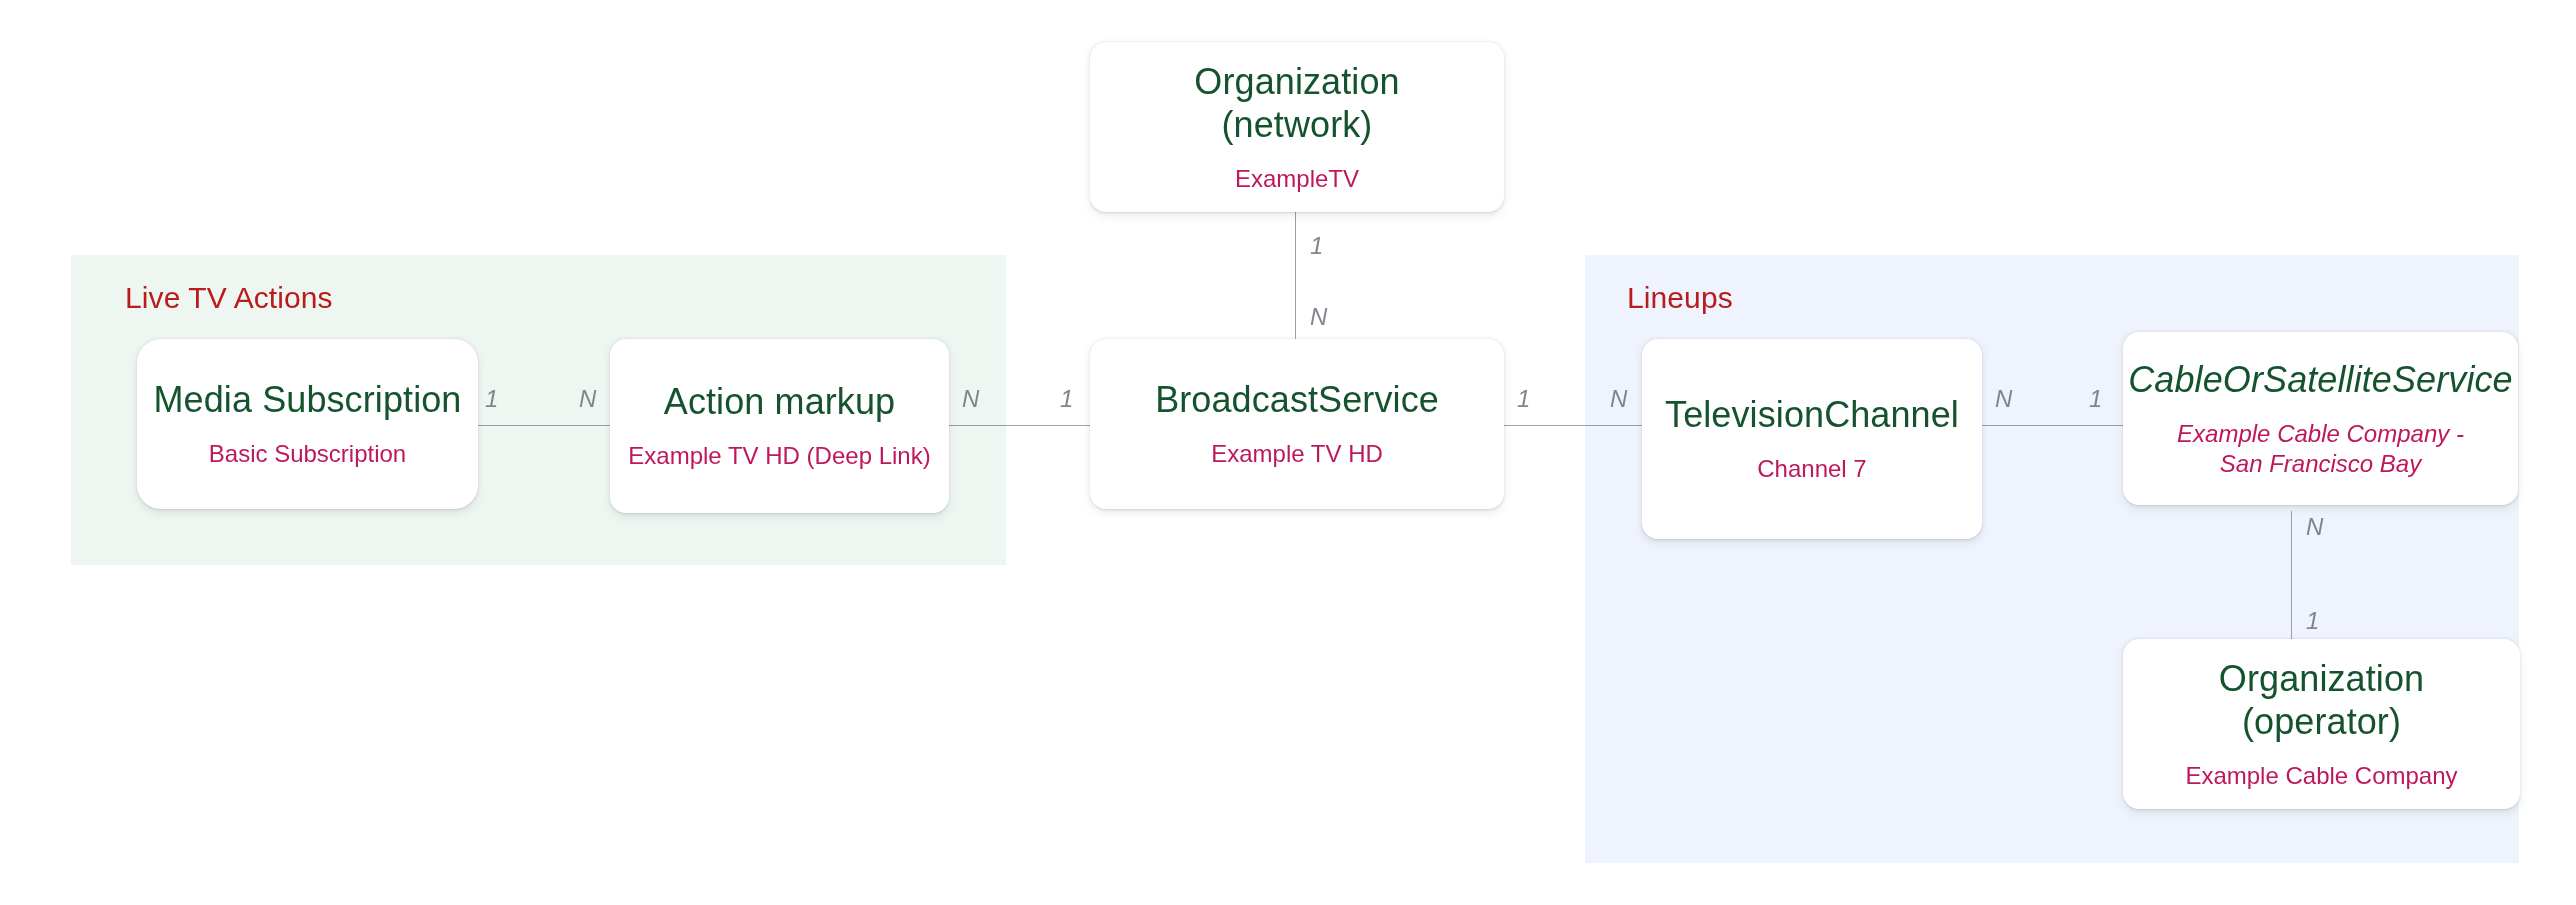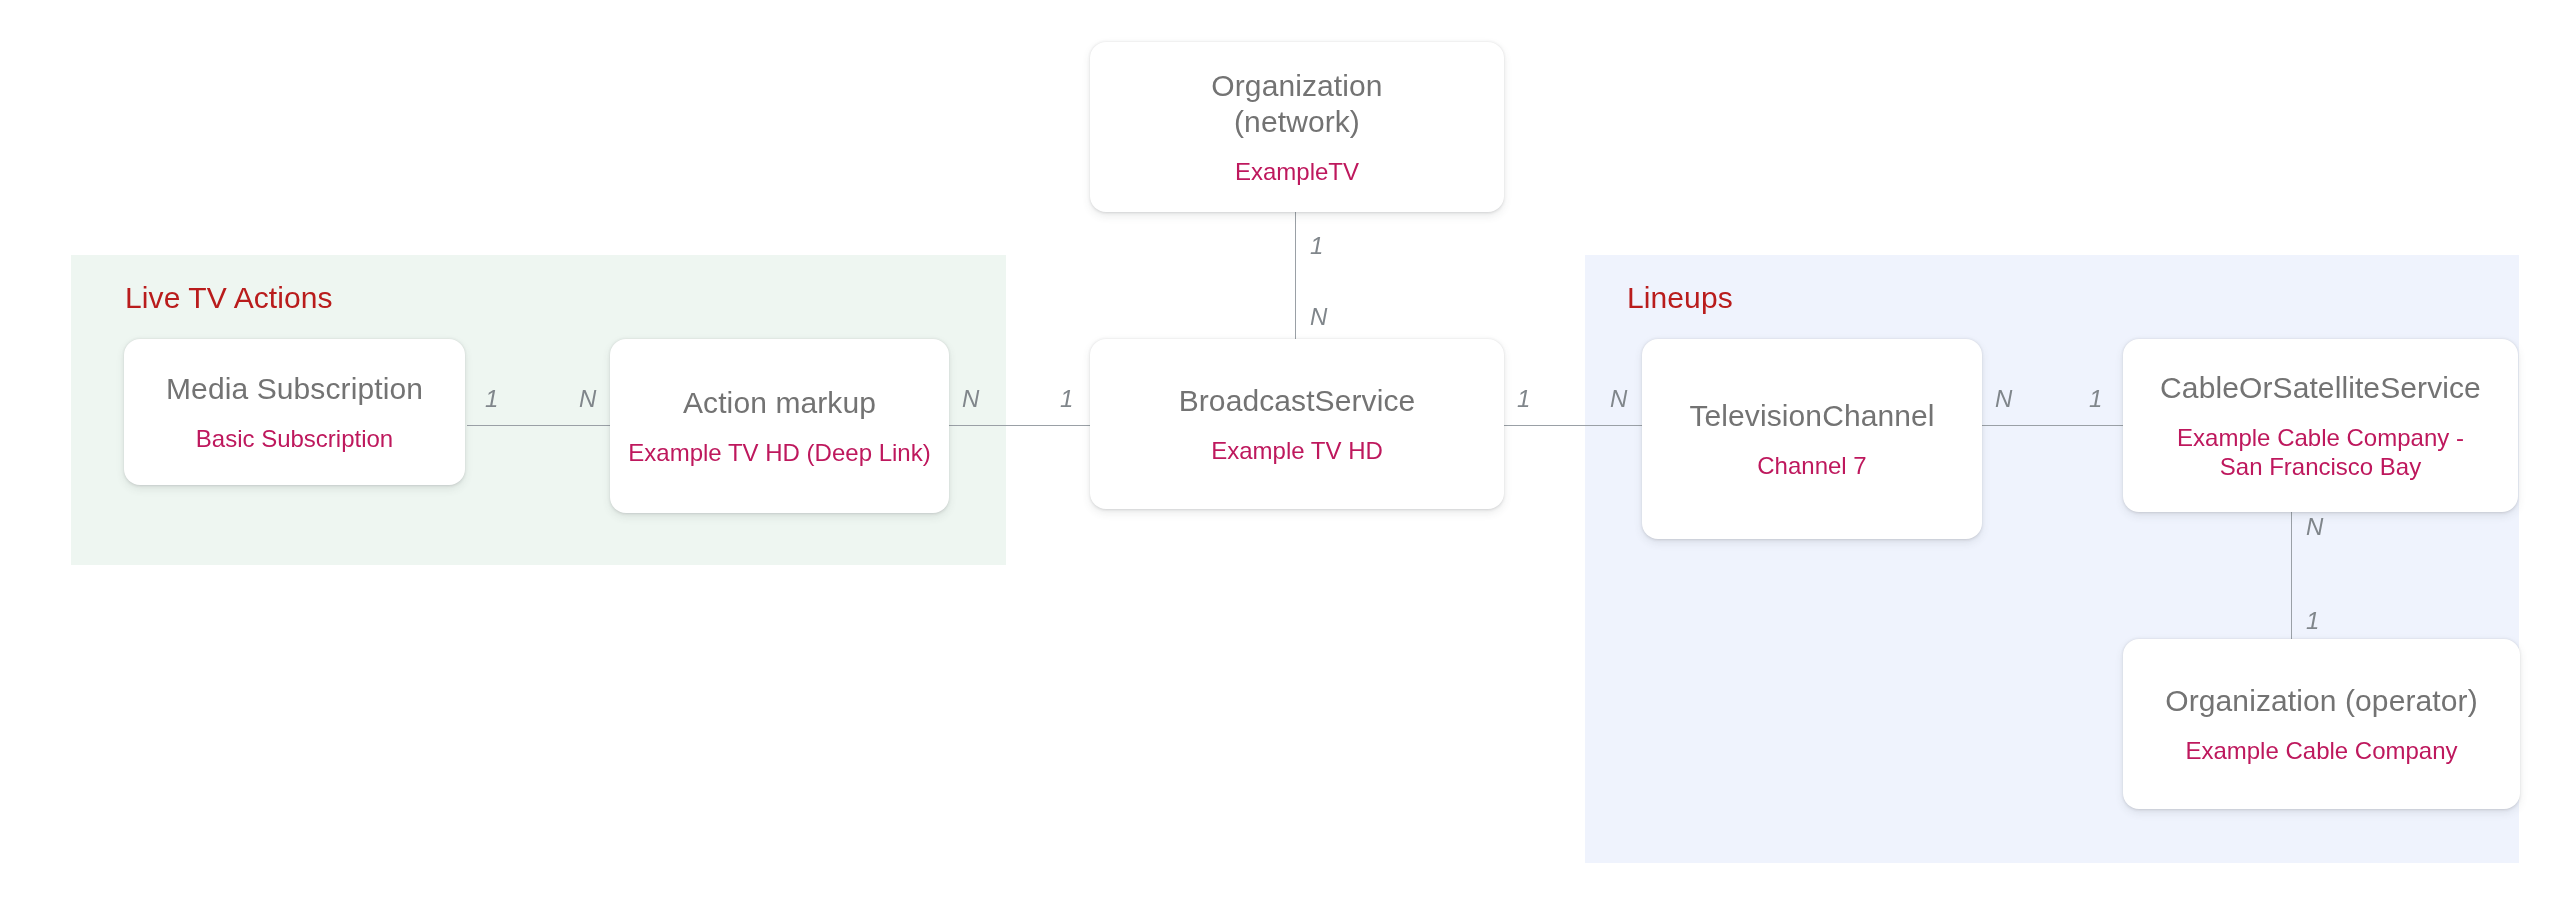--- a/index.html
+++ b/index.html
@@ -63,22 +63,22 @@
     border-radius: 16px;
     box-shadow: 0 0.9px 2.7px rgba(60,64,67,0.16), 0 3.5px 8.8px rgba(60,64,67,0.10);
     display: flex;
     flex-direction: column;
     align-items: center;
     justify-content: center;
     padding: 0 16px;
     text-align: center;
   }
   .node-title {
-    font-size: 30px;
-    color: #737373;
+    font-size: 36px;
+    color: #14532d;
     line-height: 1.18;
     font-weight: 400;
     letter-spacing: 0.1px;
   }
   .node-sub {
     margin-top: 17.7px;
     font-size: 24px;
     color: #be185d;
     line-height: 1.22;
     font-weight: 400;
@@ -122,41 +122,41 @@
   <div class="card-label" style="left:2306px; top:609px;">1</div>
 
   <div class="node" style="left:1090px; top:42px; width:414px; height:170px;">
     <div class="node-title">
       <span>Organization</span><br>
       <span>(network)</span>
     </div>
     <div class="node-sub">ExampleTV</div>
   </div>
 
-  <div class="node" style="left:124px; top:339px; width:341px; height:146px;">
+  <div class="node" style="left:137px; top:339px; width:341px; height:170px;border-radius:24px;">
     <div class="node-title">Media Subscription</div>
     <div class="node-sub">Basic Subscription</div>
   </div>
 
   <div class="node" style="left:610px; top:339px; width:339px; height:174px;">
     <div class="node-title">Action markup</div>
     <div class="node-sub">Example TV HD (Deep Link)</div>
   </div>
 
   <div class="node" style="left:1090px; top:339px; width:414px; height:170px;">
     <div class="node-title">BroadcastService</div>
     <div class="node-sub">Example TV HD</div>
   </div>
 
   <div class="node" style="left:1642px; top:339px; width:340px; height:200px;">
     <div class="node-title">TelevisionChannel</div>
     <div class="node-sub">Channel 7</div>
   </div>
 
-  <div class="node" style="left:2123px; top:339px; width:395px; height:173px;">
+  <div class="node" style="left:2123px; top:332px; width:395px; height:173px;font-style:italic;">
     <div class="node-title">CableOrSatelliteService</div>
     <div class="node-sub">
       <span>Example Cable Company -</span><br>
       <span>San Francisco Bay</span>
     </div>
   </div>
 
   <div class="node" style="left:2123px; top:639px; width:397px; height:170px;">
     <div class="node-title">Organization (operator)</div>
     <div class="node-sub">Example Cable Company</div>

